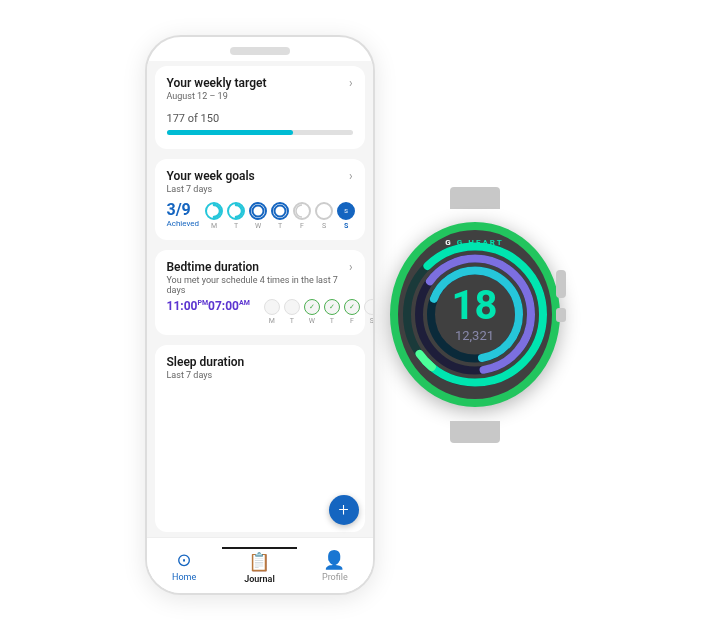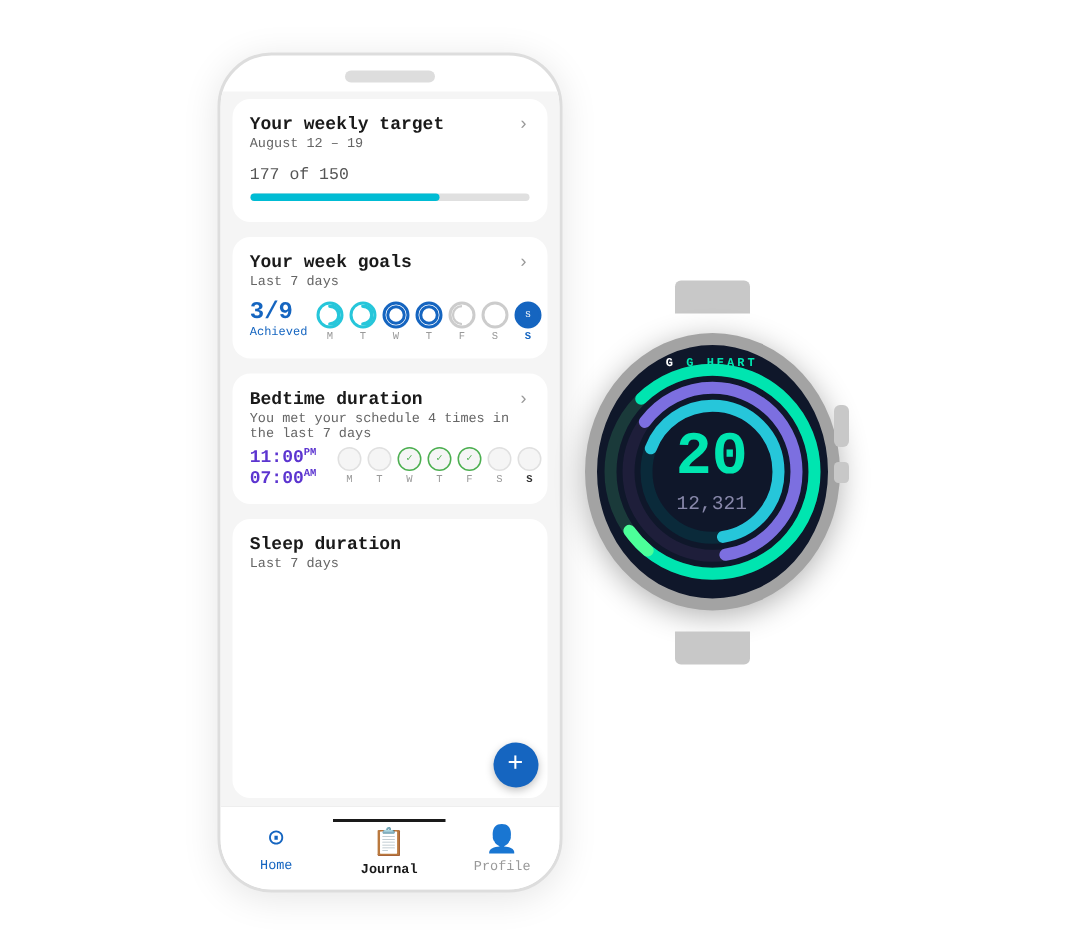--- a/index.html
+++ b/index.html
@@ -11,21 +11,20 @@
       align-items: center;
       justify-content: center;
       font-family: 'Roboto', Arial, sans-serif;
       overflow: hidden;
     }
     .scene {
       display: flex;
       align-items: center;
       justify-content: center;
       padding: 20px;
-      font-family: Liberation Mono, monospace;
     }
 
     
     .phone {
       width: 230px;
       height: 560px;
       background: #fff;
       border-radius: 36px;
       border: 2px solid #ddd;
       box-shadow: 0 4px 24px rgba(0,0,0,0.1);
@@ -191,21 +190,21 @@
       border-color: #1565c0;
       color: #fff;
     }
     .day-label {
       font-size: 7px;
       color: #999;
     }
     .day-label.today-label { color: #1565c0; font-weight: 700; }
     .time-block {
       display: flex;
-      flex-direction: column;
+      flex-direction: row;
     }
     .time-val {
       font-size: 12px;
       font-weight: 700;
       color: #5c35d0;
     }
     .time-ampm {
       font-size: 7px;
       color: #5c35d0;
       vertical-align: super;
@@ -300,23 +299,23 @@
       width: 200px;
       height: 220px;
       position: relative;
       display: flex;
       align-items: center;
       justify-content: center;
     }
     .watch-body {
       width: 170px;
       height: 185px;
-      background: #0f172a;
+      background: #404040;
       border-radius: 50%;
-      border: 8px solid #a3a3a3;
+      border: 8px solid #22c55e;
       position: relative;
       display: flex;
       align-items: center;
       justify-content: flex-end;
       box-shadow: 0 4px 20px rgba(0,0,0,0.3);
     }
     .watch-crown-top {
       position: absolute;
       right: -14px;
       top: 40px;
@@ -593,21 +592,21 @@
           <circle cx="77" cy="77" r="44" fill="none" stroke="#0a2a3a" stroke-width="8"></circle>
 
           <circle cx="77" cy="77" r="44" fill="none" stroke="#26c6da" stroke-width="8" stroke-dasharray="184 92" stroke-dashoffset="53" stroke-linecap="round" transform="rotate(-90 77 77)"></circle>
         </svg>
 
         <div class="watch-label-heart">
           <span class="g-label">G </span><span style="color:#00e5b0;">G HEART</span>
         </div>
 
         <div class="watch-center">
-          <div class="watch-number">20</div>
+          <div class="watch-number">18</div>
           <div class="watch-steps">12,321</div>
         </div>
       </div>
     </div>
     <div class="watch-strap-bottom"></div>
   </div>
 
 </div>
 
 </body></html>

